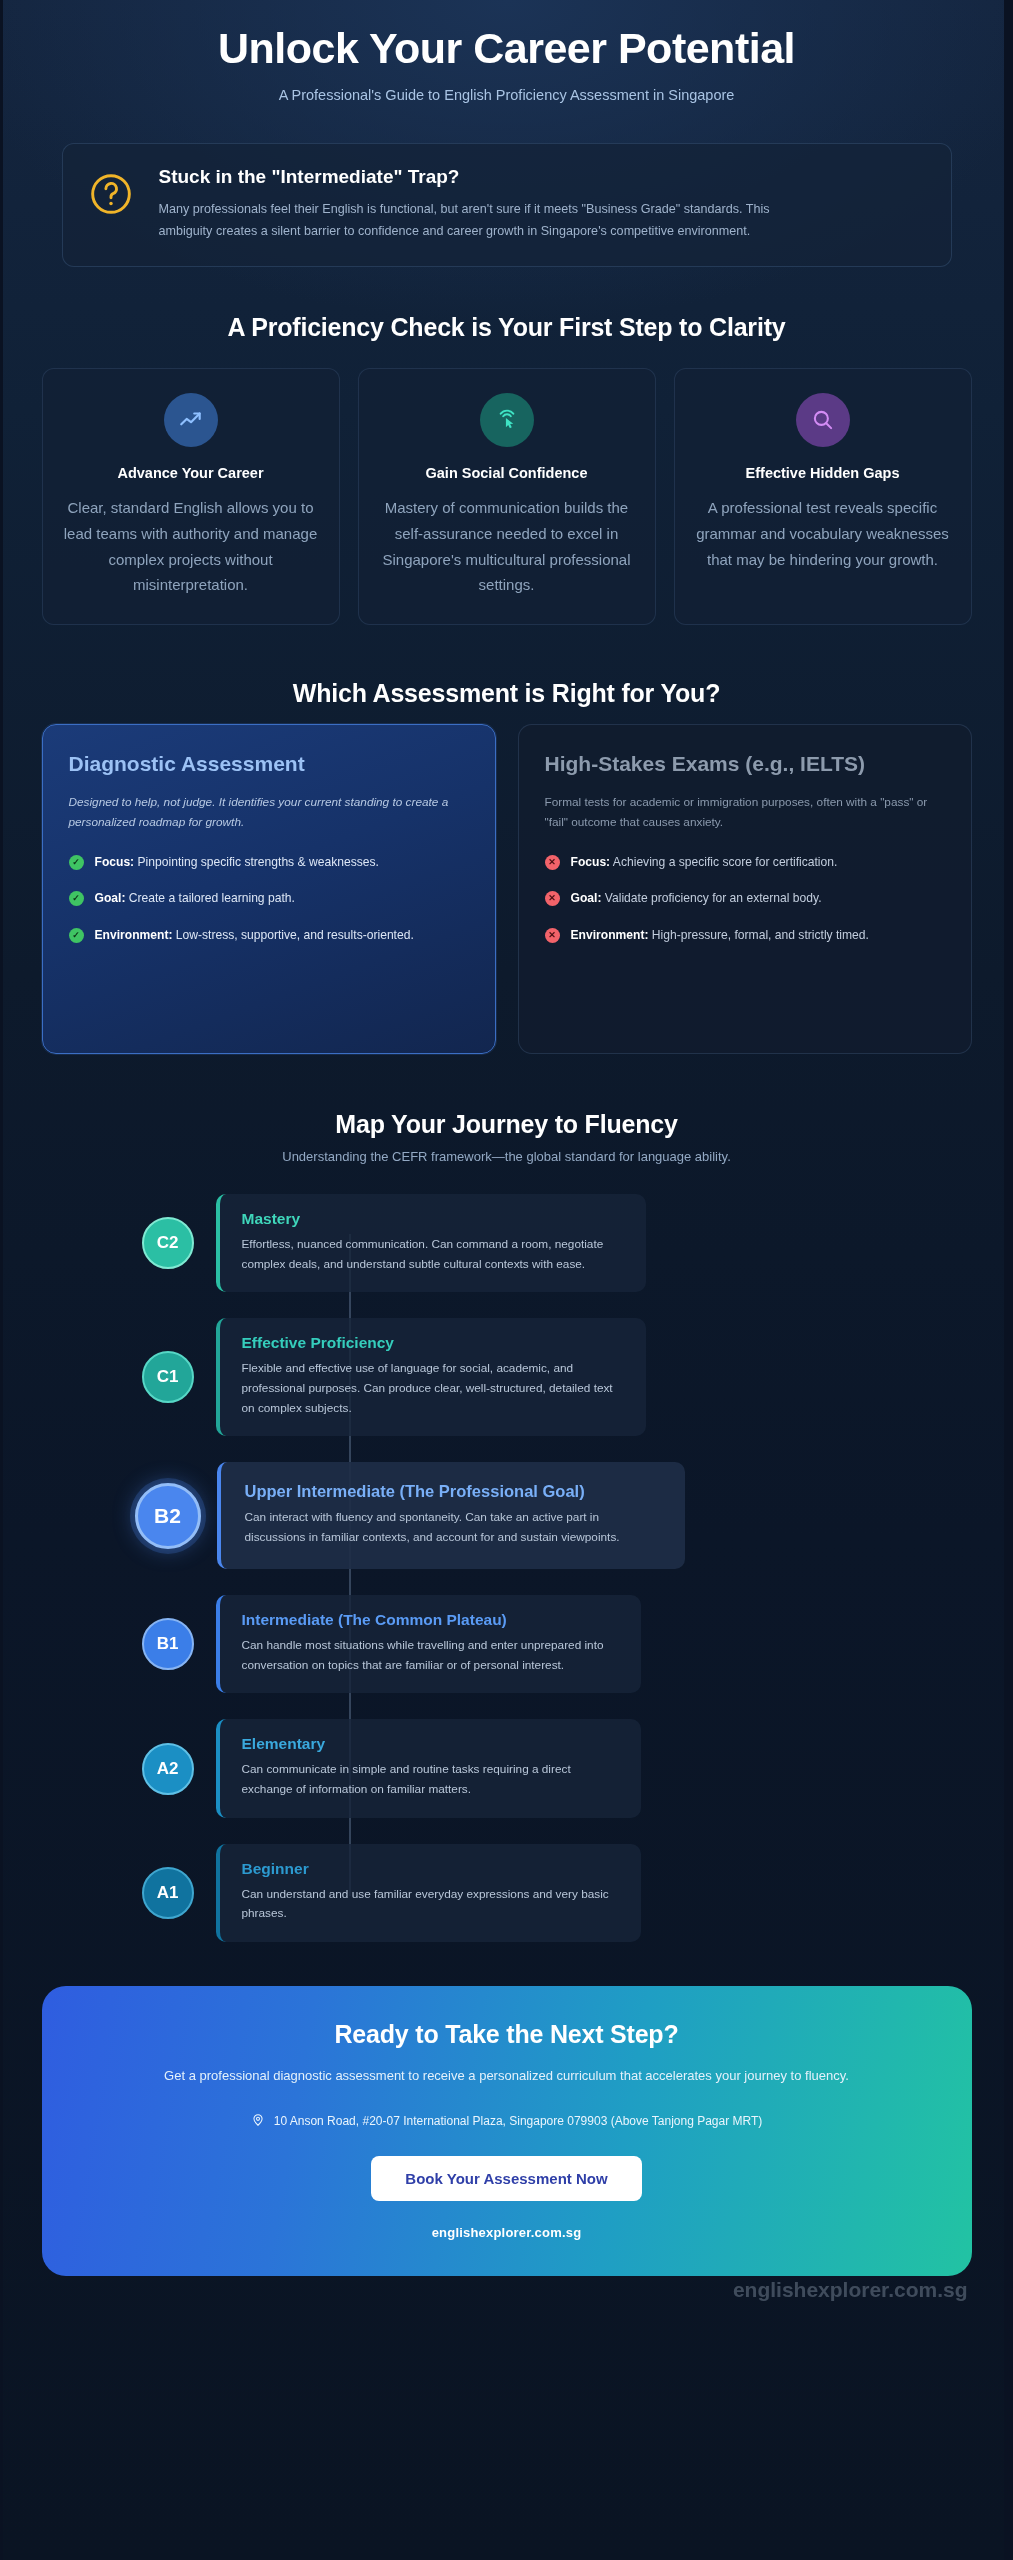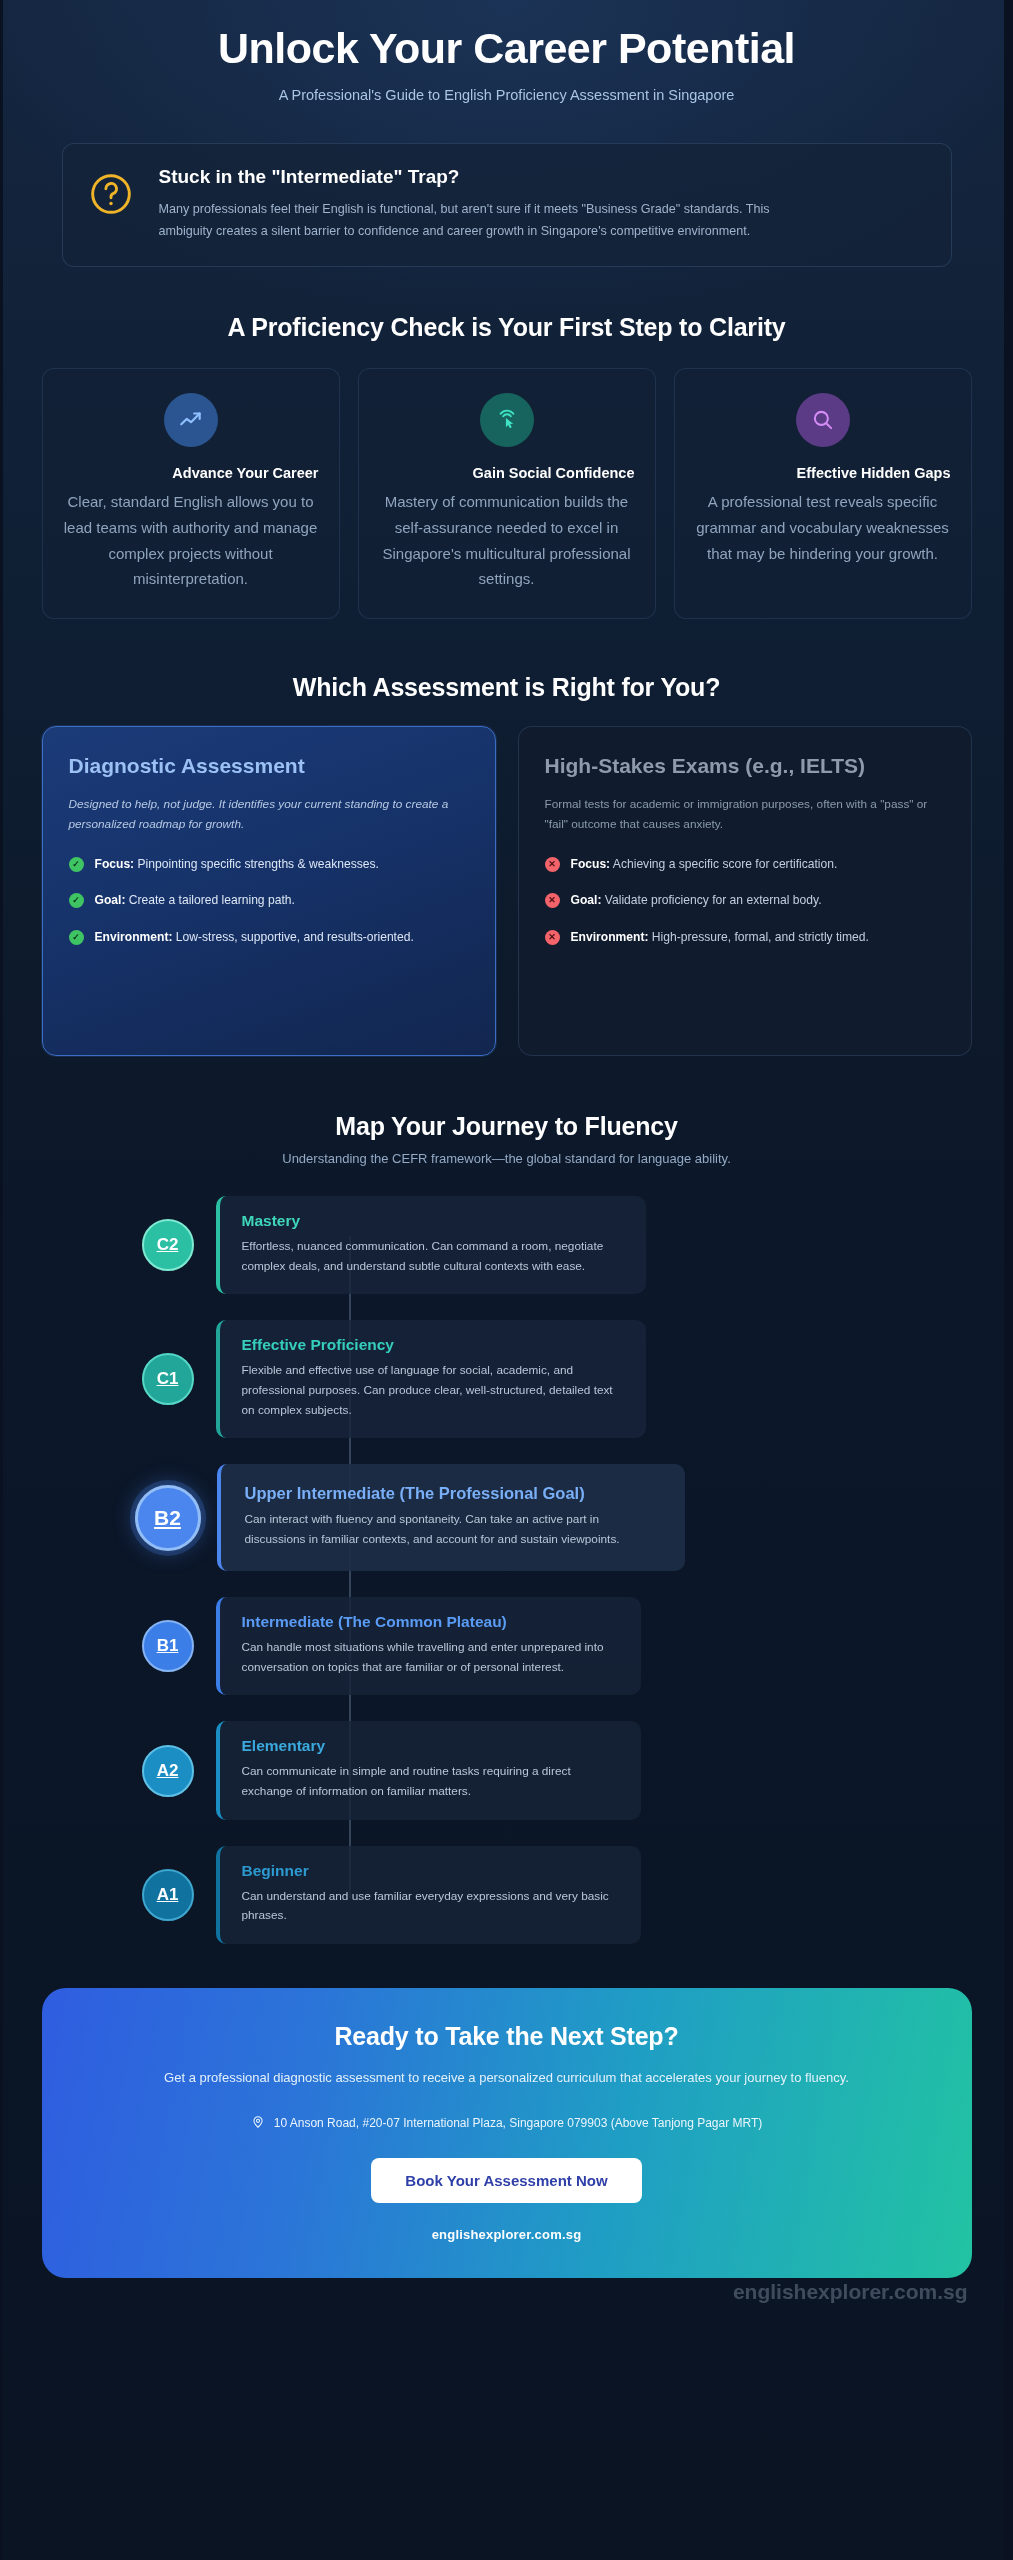--- a/index.html
+++ b/index.html
@@ -116,33 +116,32 @@
     margin: 0 auto 18px;
     display: flex; align-items: center; justify-content: center;
   }
   .bicon.blue   { background: #2b5590; }
   .bicon.teal   { background: #17645f; }
   .bicon.purple { background: #5b3a86; }
   .bcard h3 {
     font-size: 14.5px;
     font-weight: 700;
     color: #ffffff;
-    margin-bottom: 8px;
-    text-align: right;
+    margin-bottom: 14px;
   }
   .bcard p {
     font-size: 15px;
     line-height: 1.72;
     color: #8fa4bd;
   }
 
   
   .compare-sec { margin-top: 54px; }
   .compare {
-    margin-top: 24px;
+    margin-top: 16px;
     display: grid;
     grid-template-columns: 1fr 1fr;
     gap: 22px;
     align-items: start;
     border-radius: 25px;
   }
   .ccard {
     border-radius: 14px;
     padding: 26px 26px 30px;
     min-height: 330px;
@@ -209,21 +208,20 @@
     margin-bottom: 26px;
     z-index: 2;
   }
   .badge {
     flex: 0 0 auto;
     width: 52px; height: 52px;
     border-radius: 50%;
     display: flex; align-items: center; justify-content: center;
     font-size: 17px; font-weight: 700; color: #ffffff;
     margin-right: 22px;
-    text-decoration: underline;
   }
   .badge.c2 { background: #2bbfa4; border: 2px solid #7fe9d2; }
   .badge.c1 { background: #22a699; border: 2px solid #57d7c6; }
   .badge.b2 {
     background: #4a86ee; border: 3px solid #93bdf7;
     width: 66px; height: 66px; font-size: 21px;
     box-shadow: 0 0 0 5px rgba(74,134,238,0.22), 0 0 22px rgba(74,134,238,0.45);
     margin-right: 16px;
   }
   .badge.b1 { background: #3b7ee8; border: 2px solid #86b4f3; }

